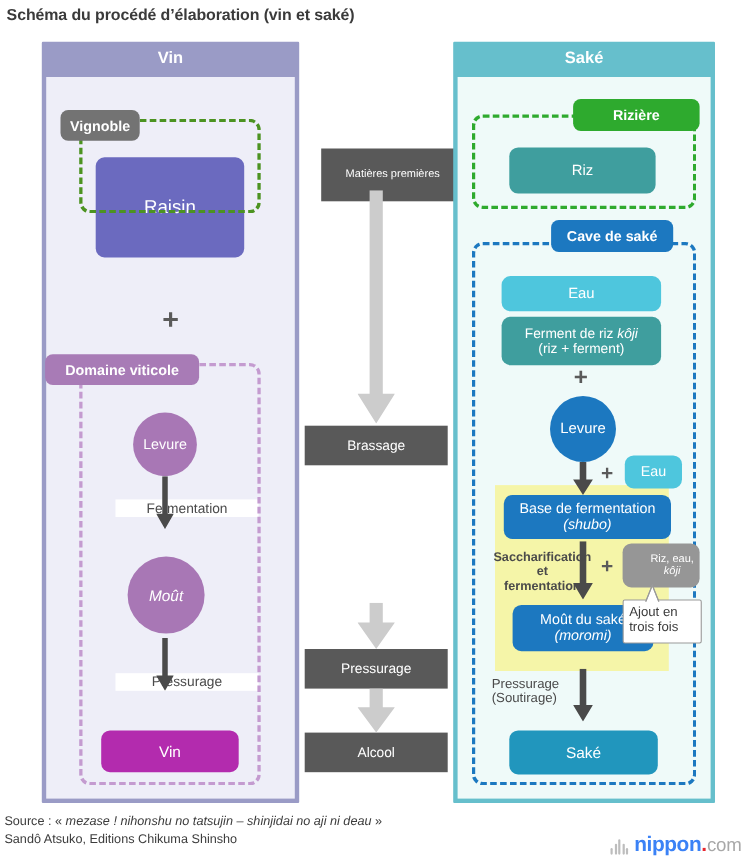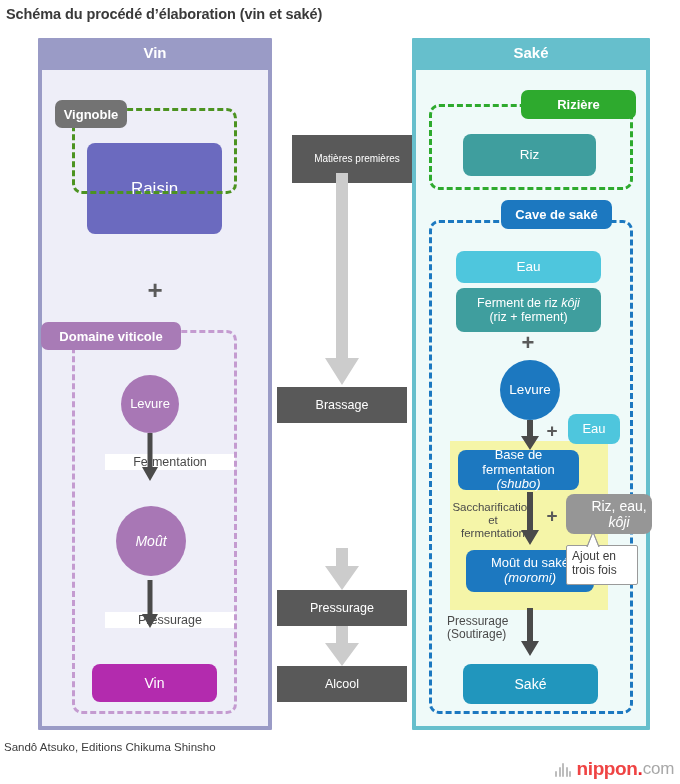--- a/index.html
+++ b/index.html
@@ -68,21 +68,21 @@
     background:#ffffff; border:1px solid #9a9a9a; border-radius:2px;
     color:#3c3c3c; font-size:12px; line-height:1.2; text-align:left;
     padding:3px 5px; z-index:7;
   }
 
   
   #footer { left:4px; top:740px; width:560px; font-size:11.5px; color:#3c3c3c; line-height:1.35; }
   #logo { right:6px; top:758px; display:flex; align-items:center; }
   #logo .bars { display:flex; align-items:flex-end; height:15px; margin-right:4px; }
   #logo .bars i { display:block; width:2px; background:#bdbdbd; margin-right:1.5px; border-radius:1px; }
-  #logo .np { font-size:19px; font-weight:bold; color:#ef4444; letter-spacing:-0.4px; }
+  #logo .np { font-size:19px; font-weight:bold; color:#3b82f6; letter-spacing:-0.4px; }
   #logo .dot { font-size:19px; font-weight:bold; color:#e8262e; }
   #logo .com { font-size:17px; color:#a8a8a8; letter-spacing:-0.3px; }
 </style>
 </head>
 <body>
 
 <div class="abs" id="title">Schéma du procédé d’élaboration (vin et saké)</div>
 
 <div class="abs panel" id="panel-vin">
   <div class="panel-head" id="vin-head">Vin</div>
@@ -158,38 +158,38 @@
 <div class="abs box circle" style="left:500px; top:360px; width:60px; height:60px; background:#1c78c0; font-size:13.5px;">Levure</div>
 
 <svg class="abs arrow-dark" style="left:521px; top:420px; width:18px; height:30px;" viewBox="0 0 18 30">
   <path d="M6 0 H12 V16 H18 L9 30 L0 16 H6 Z" fill="#4a4a4a"></path>
 </svg>
 <div class="abs plus" style="left:540px; top:420px; width:24px; font-size:19px;">+</div>
 <div class="abs box rbox" style="left:568px; top:414px; width:52px; height:30px; background:#4ec6dd; font-size:13px; z-index:6;">Eau</div>
 
 <div class="abs" style="left:450px; top:441px; width:158px; height:169px; background:#f5f5a8; z-index:1;"></div>
 
-<div class="abs box rbox" style="left:458px; top:450px; width:121px; height:40px; background:#1c78c0; font-size:13px; flex-direction:column; z-index:3;">
+<div class="abs box rbox" style="left:458px; top:450px; width:152px; height:40px; background:#1c78c0; font-size:13px; flex-direction:column; z-index:3;">
   <span>Base de fermentation</span>
   <span class="ital">(shubo)</span>
 </div>
 
 <svg class="abs arrow-dark" style="left:521px; top:492px; width:18px; height:53px; z-index:4;" viewBox="0 0 18 53">
   <path d="M6 0 H12 V38 H18 L9 53 L0 38 H6 Z" fill="#4a4a4a"></path>
 </svg>
 
-<div class="abs lbl" style="left:423px; top:501px; width:100px; font-size:11.5px; z-index:5;">
+<div class="abs lbl" style="left:423px; top:501px; width:100px; font-size:11.5px; z-index:5;font-weight:bold;">
   <div>Saccharification</div>
   <div>et</div>
   <div>fermentation</div>
 </div>
 
 <div class="abs plus" style="left:541px; top:505px; width:22px; font-size:19px; z-index:5;">+</div>
 
-<div class="abs box rbox" style="left:566px; top:494px; width:86px; height:40px; background:#969696; font-size:14px; flex-direction:column; z-index:6;padding-left:20px;">
+<div class="abs box rbox" style="left:566px; top:494px; width:70px; height:40px; background:#969696; font-size:10px; flex-direction:column; z-index:6;padding-left:20px;">
   <span>Riz, eau,</span>
   <span class="ital">kôji</span>
 </div>
 
 <svg class="abs" style="left:583px; top:531px; width:20px; height:16px; z-index:8;" viewBox="0 0 20 16">
   <path d="M4 16 L10 1 L16 16" fill="#ffffff" stroke="#9a9a9a" stroke-width="1"></path>
   <path d="M4 16 L10 1 L16 16" fill="none" stroke="#9a9a9a" stroke-width="1"></path>
 </svg>
 <div class="abs callout" style="left:566px; top:545px; width:72px; height:40px;">
   <div>Ajout en</div>
@@ -205,20 +205,21 @@
   <path d="M6 0 H12 V33 H18 L9 48 L0 33 H6 Z" fill="#4a4a4a"></path>
 </svg>
 <div class="abs lbl" style="left:427px; top:615px; width:92px; font-size:12px; text-align:left;">
   <div>Pressurage</div>
   <div>(Soutirage)</div>
 </div>
 
 <div class="abs box rbox" style="left:463px; top:664px; width:135px; height:40px; background:#2196bd; font-size:14px;">Saké</div>
 
 <div class="abs" id="footer">
+  <div><span>Source : « </span><span class="ital">mezase ! nihonshu no tatsujin – shinjidai no aji ni deau</span><span> »</span></div>
   <div>Sandô Atsuko, Editions Chikuma Shinsho</div>
 </div>
 
 <div class="abs" id="logo">
   <span class="bars">
     <i style="height:6px"></i>
       <i style="height:10px"></i>
       <i style="height:14px"></i>
       <i style="height:10px"></i>
       <i style="height:6px"></i>

